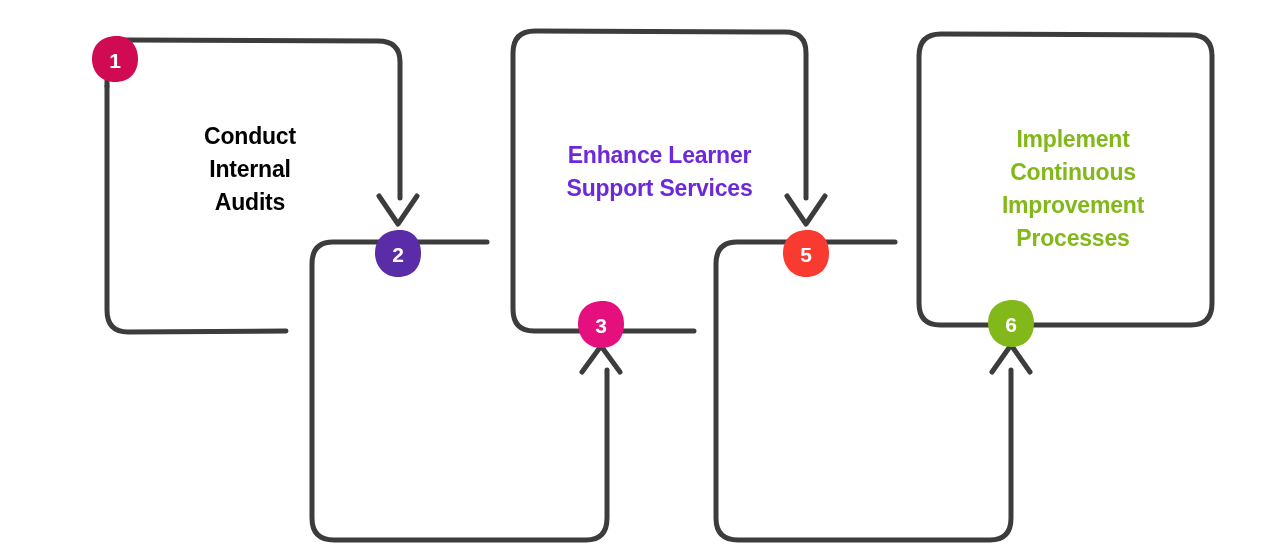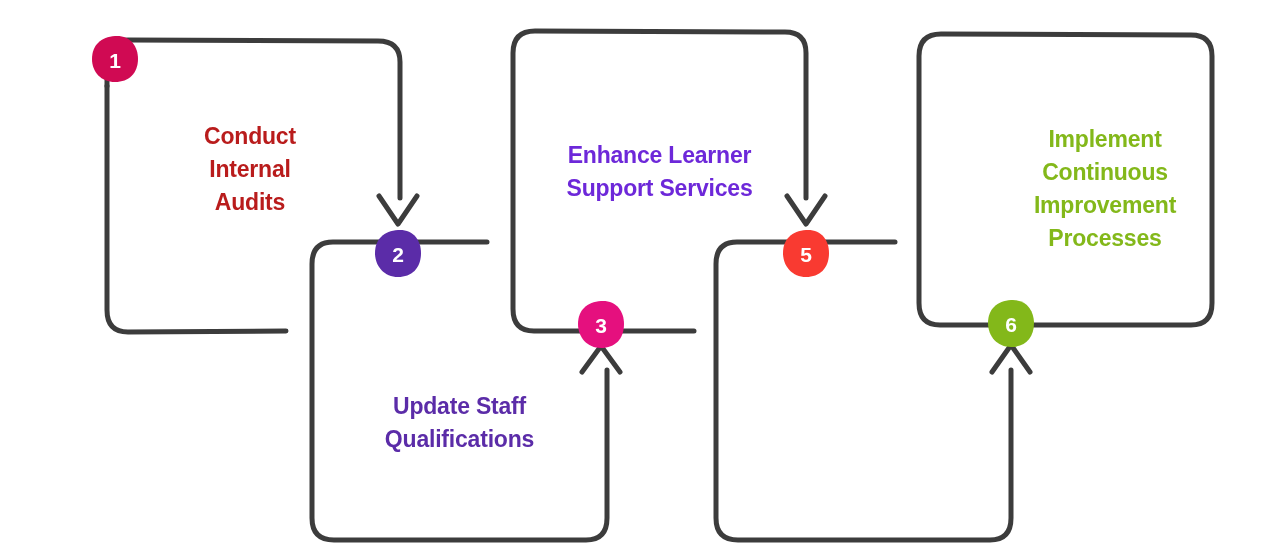--- a/index.html
+++ b/index.html
@@ -185,29 +185,27 @@
     <g>
       <path class="badge-blob" fill="#83b81a" d="M 1011,300
                C 1026,299 1034,310 1034,323
                C 1034,338 1025,347 1011,347
                C 997,347 988,336 988,323
                C 988,309 997,301 1011,300 Z"></path>
       <text class="badge-num" x="1011" y="324">6</text>
     </g>
   </svg>
 
-  <div class="step-label" style="left:130px; top:120px; width:240px; color:#b91c1c;">Conduct
+  <div class="step-label" style="left:130px; top:120px; width:240px; color:#000000;">Conduct
 Internal
 Audits</div>
 
-  <div class="step-label" style="left:337px; top:390px; width:245px; color:#5b2ca8;">Update Staff
-Qualifications</div>
 
   <div class="step-label" style="left:527px; top:139px; width:265px; color:#6d28d9;">Enhance Learner
 Support Services</div>
 
 
-  <div class="step-label" style="left:980px; top:123px; width:250px; color:#83b81a;">Implement
+  <div class="step-label" style="left:948px; top:123px; width:250px; color:#83b81a;">Implement
 Continuous
 Improvement
 Processes</div>
 
 </div>
 
 </body></html>

